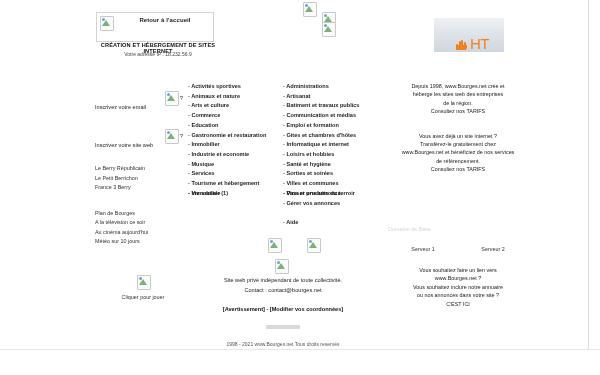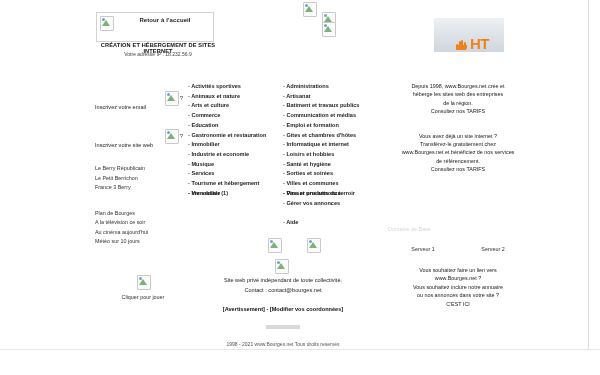--- a/index.html
+++ b/index.html
@@ -125,21 +125,21 @@
   }
   .hand-icon span:nth-child(1){ left:0px; height:6px; }
   .hand-icon span:nth-child(2){ left:2.6px; height:9px; }
   .hand-icon span:nth-child(3){ left:5.2px; height:10px; }
   .hand-icon span:nth-child(4){ left:7.8px; height:8px; }
   .hand-icon:after {
     content:""; position:absolute; left:0; bottom:0; width:11px; height:5px;
     background:#f0821e; border-radius:0 0 3px 3px;
   }
   .banner-txt {
-    font-size: 15px; font-weight: bold; color: #f0821e;
+    font-size: 15px; font-weight: normal; color: #f0821e;
     line-height: 12px; letter-spacing: -.5px;
   }
 
   
   .sidebar { position: absolute; left: 93px; top: 88px; width: 100px; }
   .sb-imgrow { text-align: right; padding-right: 10px; height: 16px; }
   .sb-imgrow .q { font-size: 6px; color: #333; margin-left: 2px; vertical-align: middle; }
   .sb-caption { font-size: 5.6px; color: #222; padding-left: 2px; margin-bottom: 2px; }
   .sb-gap { height: 14px; }
   .sb-link {

